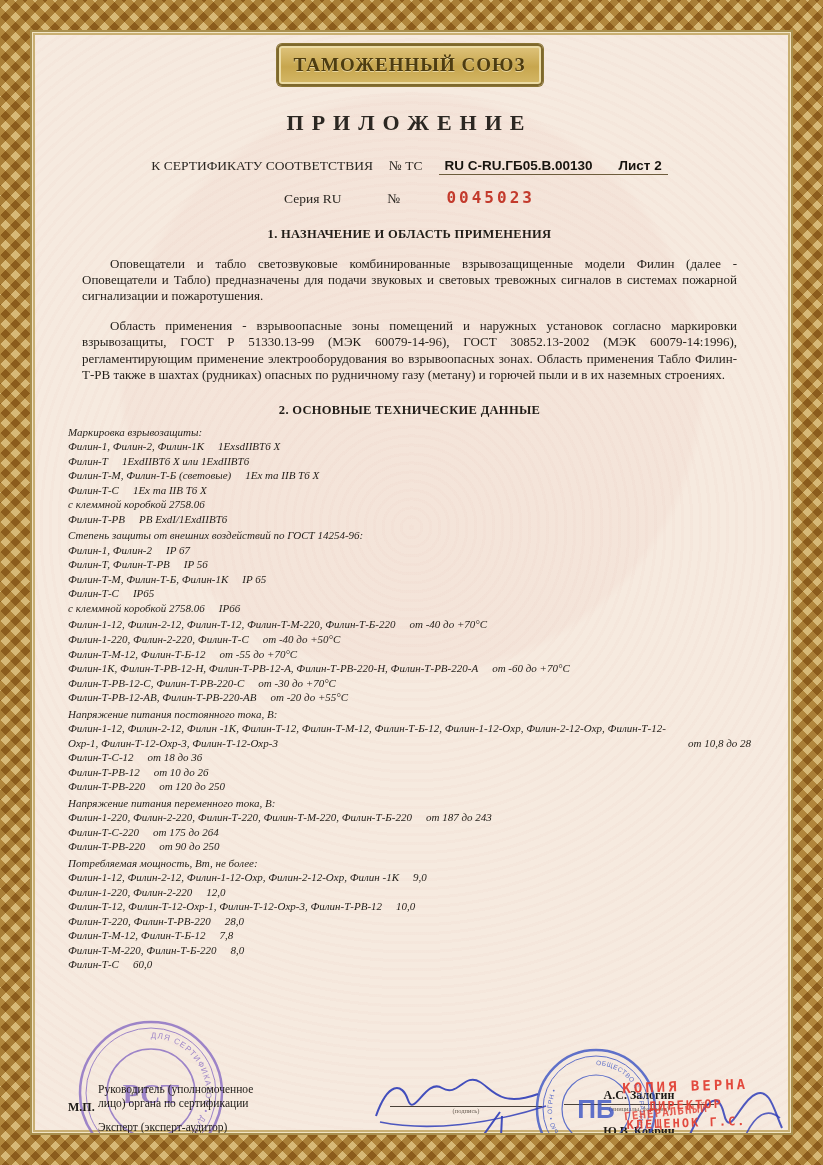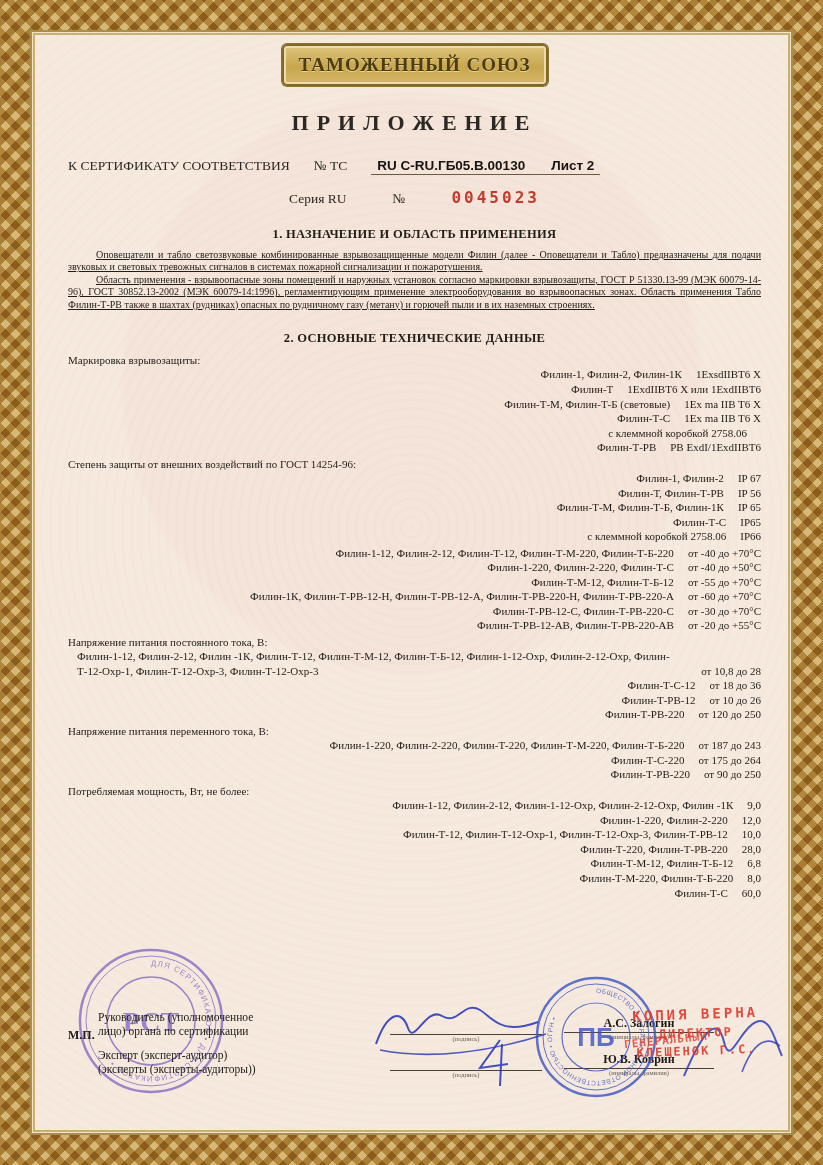--- a/index.html
+++ b/index.html
@@ -13,62 +13,62 @@
     box-sizing:border-box;padding:30px;
   }
   .inner{
     position:relative;width:100%;height:100%;box-sizing:border-box;overflow:hidden;
     background-color:#f6eadf;
     background-image:
       radial-gradient(circle at 50% 32%, rgba(228,178,168,.10) 0 34%, transparent 35%),
       repeating-radial-gradient(circle at 50% 45%, rgba(222,168,158,.05) 0 3px, transparent 3px 9px);
     border:2px solid #a98f4e;
     box-shadow: inset 0 0 0 1px #f1e5c6, inset 0 0 0 3px #c9af72;
-    padding:0 30px 0 36px;
+    padding:0 40px 0 36px;
   }
   .banner{
     width:262px;height:38px;margin:12px auto 0;display:flex;align-items:center;justify-content:center;
     background:linear-gradient(#dfc47c,#c7a64e 55%,#d5b866);
     border:2px solid #7e682c;border-radius:5px;
     box-shadow: inset 0 0 0 2px #ecdca6, 0 0 0 1px #8a7434;
     font-weight:bold;font-size:19px;letter-spacing:1px;color:#4d3c10;
     text-shadow:0 1px 0 rgba(255,248,220,.55);
   }
   .doc-title{
     margin-top:24px;text-align:center;font-size:22px;font-weight:bold;
     letter-spacing:8px;color:#2b2722;
   }
   .cert-line{
-    margin-top:22px;display:flex;align-items:baseline;gap:24px;
+    margin-top:22px;display:flex;justify-content:center;align-items:baseline;gap:16px;
     font-size:13.5px;color:#2b2722;
   }
   .cert-line .bold-part{
     font-family:"Liberation Sans",sans-serif;font-weight:bold;font-size:13.5px;color:#17140f;
     border-bottom:1px solid #6d5c3c;padding:0 6px 1px 6px;display:flex;gap:26px;
   }
   .series-line{
     margin-top:13px;display:flex;justify-content:center;align-items:baseline;gap:46px;
     font-size:13.5px;color:#2b2722;
   }
   .serial{
     font-family:"DejaVu Sans Mono",monospace;font-weight:bold;font-size:16px;
     letter-spacing:3px;color:#c33a2c;text-align:right;
   }
   .sec-heading{
     margin-top:20px;text-align:center;font-weight:bold;font-size:12.5px;color:#211d18;
     letter-spacing:.3px;
   }
   .paragraphs{margin-top:7px;}
   .paragraphs p{
-    margin:0;font-size:10px;line-height:1.24;text-align:justify;text-indent:28px;color:#211d18;text-decoration:underline;
-  }
-  .tech{margin-top:7px;font-size:11px;line-height:1.32;color:#211d18;}
+    margin:14px;font-size:13px;line-height:1.24;text-align:justify;text-indent:28px;color:#211d18;
+  }
+  .tech{margin-top:7px;font-size:11px;line-height:1.32;color:#211d18;font-style:italic;}
   .group{margin-top:2px;}
   .group-title{margin-top:2px;}
-  .row{display:flex;justify-content:flex-end;align-items:flex-end;margin-left:9px;}
+  .row{display:flex;justify-content:flex-start;align-items:flex-end;}
   .row .lbl{padding-right:14px;}
   .row .val{white-space:nowrap;}
   .footer{position:relative;height:212px;margin-top:6px;}
   .mp{position:absolute;left:0;top:122px;font-weight:bold;font-size:12px;}
   .role{position:absolute;left:30px;width:270px;font-size:11.5px;line-height:1.22;}
   .sig-line{position:absolute;width:152px;border-top:1px solid #4a4138;text-align:center;}
   .sig-line .cap{font-size:6.5px;color:#6b6258;}
   .name-block{position:absolute;width:150px;text-align:center;}
   .name-block .nm{font-weight:bold;font-size:12px;border-bottom:1px solid #4a4138;padding:0 4px 1px;}
   .name-block .cap{font-size:6.5px;color:#6b6258;}
@@ -246,21 +246,21 @@
           <div class="row">
             <span class="lbl">Филин-Т-12, Филин-Т-12-Охр-1, Филин-Т-12-Охр-3, Филин-Т-РВ-12</span>
             <span class="val">10,0</span>
           </div>
           <div class="row">
             <span class="lbl">Филин-Т-220, Филин-Т-РВ-220</span>
             <span class="val">28,0</span>
           </div>
           <div class="row">
             <span class="lbl">Филин-Т-М-12, Филин-Т-Б-12</span>
-            <span class="val">6,8</span>
+            <span class="val">7,8</span>
           </div>
           <div class="row">
             <span class="lbl">Филин-Т-М-220, Филин-Т-Б-220</span>
             <span class="val">8,0</span>
           </div>
           <div class="row">
             <span class="lbl">Филин-Т-С</span>
             <span class="val">60,0</span>
           </div>
         </div>

